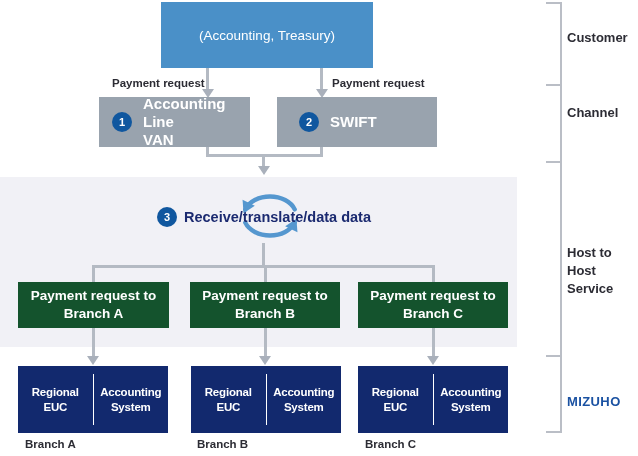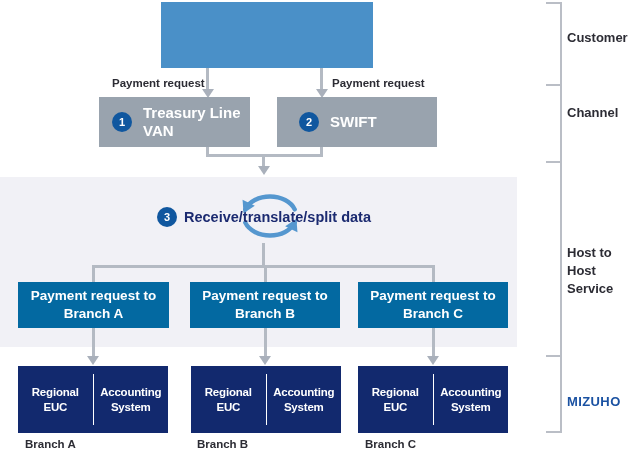--- a/index.html
+++ b/index.html
@@ -22,21 +22,21 @@
     display:flex;align-items:center;padding-left:13px;box-sizing:border-box;color:#fff;
   }
   .badge{
     width:20px;height:20px;border-radius:50%;background:#10579f;color:#fff;
     display:flex;align-items:center;justify-content:center;
     font-size:11px;font-weight:bold;flex:0 0 auto;
   }
   .channel-box .badge{margin-right:11px;}
   .ch-label{font-size:15px;font-weight:bold;line-height:1.2;}
   .req-box{
-    top:282px;height:46px;background:#0369a1;z-index:2;color:#fff;
+    top:282px;height:46px;background:#14532d;z-index:2;color:#fff;
     display:flex;flex-direction:column;align-items:center;justify-content:center;
     font-size:13.5px;font-weight:bold;line-height:1.32;text-align:center;
   }
   .sys-box{
     top:366px;height:67px;background:#12296e;z-index:2;color:#fff;
     display:flex;align-items:stretch;
   }
   .sys-cell{
     flex:1 1 50%;display:flex;align-items:center;justify-content:center;
     font-size:11.5px;font-weight:bold;text-align:center;line-height:1.25;padding:2px;letter-spacing:-0.2px;
@@ -60,36 +60,37 @@
   .rail-label.mizuho{color:#1b52a2;letter-spacing:0.4px;}
 </style>
 </head>
 <body>
 
 <div class="stage">
 
   <div class="abs band"></div>
 
   <div class="abs customer-box">
+    <div class="s">(Accounting, Treasury)</div>
   </div>
 
   <div class="abs ln" style="left:206px;top:68px;width:3px;height:22px;"></div>
   <div class="abs ah" style="left:201.5px;top:89px;"></div>
   <div class="abs ln" style="left:320px;top:68px;width:3px;height:22px;"></div>
   <div class="abs ah" style="left:315.5px;top:89px;"></div>
 
   <div class="abs pr-label" style="left:112px;">Payment request</div>
   <div class="abs pr-label" style="left:332px;">Payment request</div>
 
   <div class="abs channel-box" style="left:99px;width:151px;">
     <span class="badge">
         <span>1</span>
       </span>
     <span class="ch-label">
-      <span>Treasury Line</span><br>
+      <span>Accounting Line</span><br>
       <span>VAN</span>
     </span>
   </div>
   <div class="abs channel-box" style="left:277px;width:160px;padding-left:22px;">
     <span class="badge">
         <span>2</span>
       </span>
     <span class="ch-label">
       <span>SWIFT</span>
     </span>
@@ -104,21 +105,21 @@
   <svg class="abs cycle" width="74" height="56" viewBox="0 0 76 54">
     <path d="M63.4 20.2 A27 20 0 0 0 12.6 20.2" stroke="#5597cf" stroke-width="4.5" fill="none" stroke-linecap="round"></path>
     <polygon points="4,0 -8,-7 -8,7" transform="translate(12.6,20.6) rotate(116)" fill="#5597cf"></polygon>
     <path d="M12.6 33.8 A27 20 0 0 0 63.4 33.8" stroke="#5597cf" stroke-width="4.5" fill="none" stroke-linecap="round"></path>
     <polygon points="4,0 -8,-7 -8,7" transform="translate(63.4,33.4) rotate(-64)" fill="#5597cf"></polygon>
   </svg>
 
   <span class="abs badge proc-badge">
       <span>3</span>
     </span>
-  <div class="abs proc-label">Receive/translate/split data</div>
+  <div class="abs proc-label">Receive/translate/data data</div>
 
   <div class="abs ln" style="left:262px;top:243px;width:3px;height:24px;"></div>
   <div class="abs ln" style="left:91.5px;top:265px;width:343px;height:3px;"></div>
   <div class="abs ln" style="left:91.5px;top:265px;width:3px;height:92px;"></div>
   <div class="abs ln" style="left:263.5px;top:265px;width:3px;height:92px;"></div>
   <div class="abs ln" style="left:431.5px;top:265px;width:3px;height:92px;"></div>
   <div class="abs ah" style="left:87px;top:356px;"></div>
   <div class="abs ah" style="left:259px;top:356px;"></div>
   <div class="abs ah" style="left:427px;top:356px;"></div>
 

